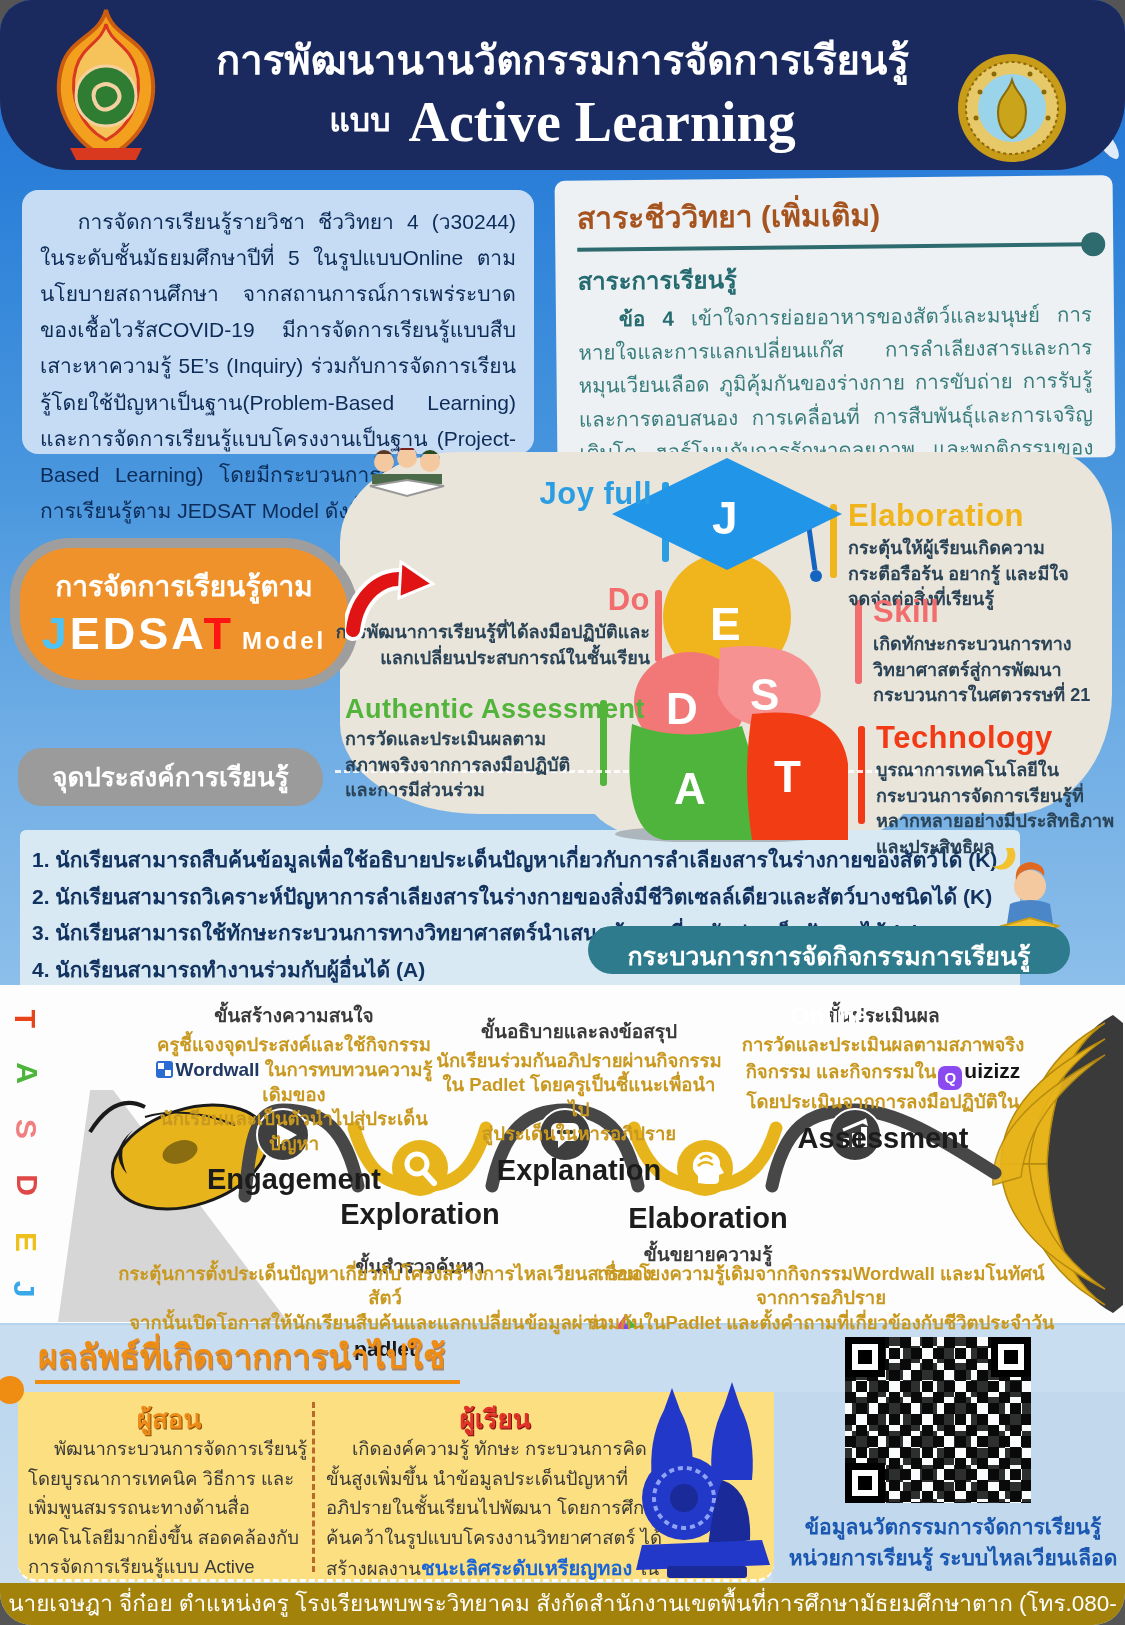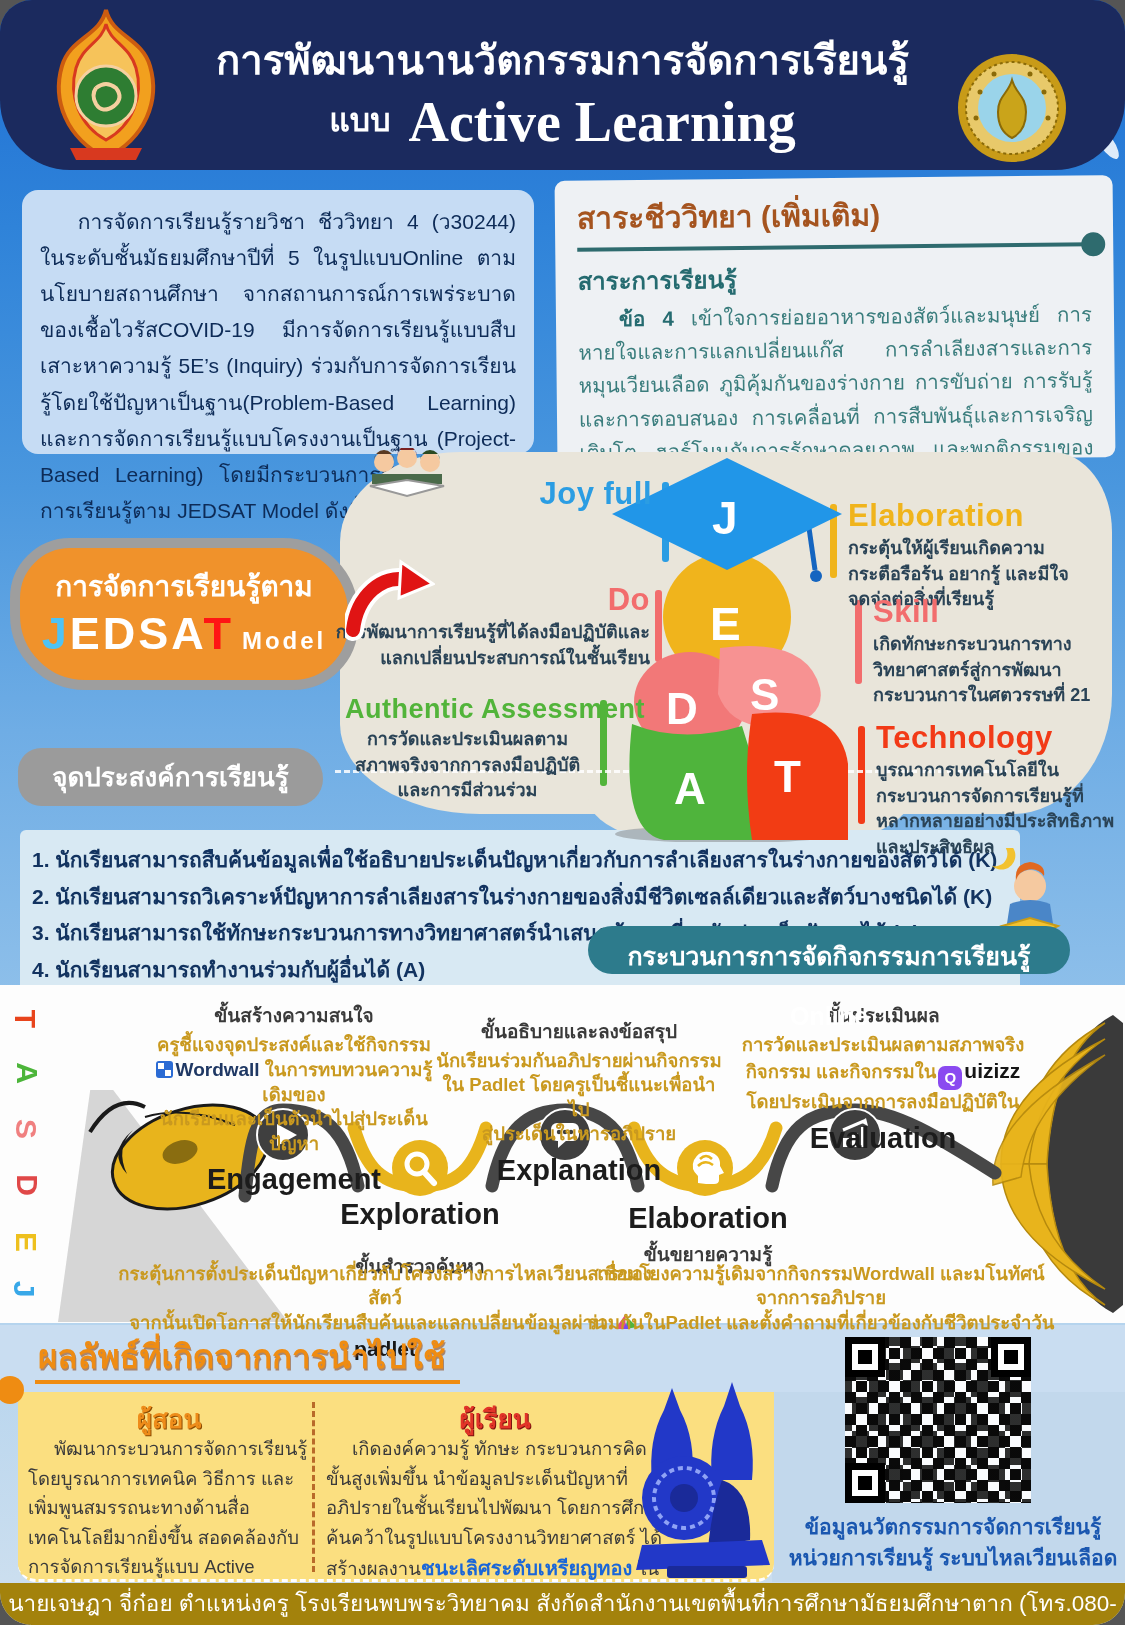--- a/index.html
+++ b/index.html
@@ -166,21 +166,21 @@
     <div class="jname c-joy">Joy full</div>
   </div>
   <div class="jbar b-joy" style="left:662px;top:482px;height:80px;"></div>
 
   <div class="abs" style="left:370px;top:582px;width:280px;text-align:right;z-index:5;">
     <div class="jname c-do">Do</div>
     <div class="jdesc" style="width:330px;margin-left:-50px;">การพัฒนาการเรียนรู้ที่ได้ลงมือปฏิบัติและแลกเปลี่ยนประสบการณ์ในชั้นเรียน</div>
   </div>
   <div class="jbar b-do" style="left:655px;top:590px;height:72px;"></div>
 
-  <div class="abs" style="left:345px;top:694px;width:245px;text-align:center;z-index:5;">
+  <div class="abs" style="left:345px;top:694px;width:245px;text-align:left;z-index:5;">
     <div class="jname c-auth" style="font-size:27px;white-space:nowrap;">Authentic Assessment</div>
     <div class="jdesc">การวัดและประเมินผลตามสภาพจริงจากการลงมือปฏิบัติและการมีส่วนร่วม</div>
   </div>
   <div class="jbar b-auth" style="left:600px;top:700px;height:86px;"></div>
 
   <div class="jbar b-ent" style="left:830px;top:504px;height:74px;"></div>
   <div class="abs" style="left:848px;top:498px;width:252px;z-index:5;">
     <div class="jname c-ent">Elaboration</div>
     <div class="jdesc">กระตุ้นให้ผู้เรียนเกิดความกระตือรือร้น อยากรู้ และมีใจจดจ่อต่อสิ่งที่เรียนรู้</div>
   </div>
@@ -313,21 +313,21 @@
     <div class="gl">ใน Padlet โดยครูเป็นชี้แนะเพื่อนำไป</div>
     <div class="gl">สู่ประเด็นในหารอภิปราย</div>
     <div class="sname">Explanation</div>
   </div>
 
   <div class="stagecol" style="left:728px;top:1000px;width:310px;">
     <div class="step">ขั้นประเมินผล</div>
     <div class="gl">การวัดและประเมินผลตามสภาพจริง</div>
     <div class="gl"><span>กิจกรรม และกิจกรรมใน</span><span class="qzicon">Q</span><span class="brandblack">uizizz</span></div>
     <div class="gl">โดยประเมินจากการลงมือปฏิบัติใน</div>
-    <div class="sname">Evaluation</div>
+    <div class="sname">Assessment</div>
   </div>
 
   <div class="stagecol" style="left:270px;top:1198px;width:300px;">
     <div class="sname" style="margin-top:0;">Exploration</div>
     <div class="step" style="margin-top:20px;">ขั้นสำรวจค้นหา</div>
   </div>
   <div class="stagecol" style="left:118px;top:1262px;width:534px;">
     <div class="gl">กระตุ้นการตั้งประเด็นปัญหาเกี่ยวกับโครงสร้างการไหลเวียนสารของสัตว์</div>
     <div class="gl"><span>จากนั้นเปิดโอกาสให้นักเรียนสืบค้นและแลกเปลี่ยนข้อมูลผ่าน</span>
       <svg width="26" height="20" viewBox="0 0 26 20" style="vertical-align:-4px;margin:0 2px;">

